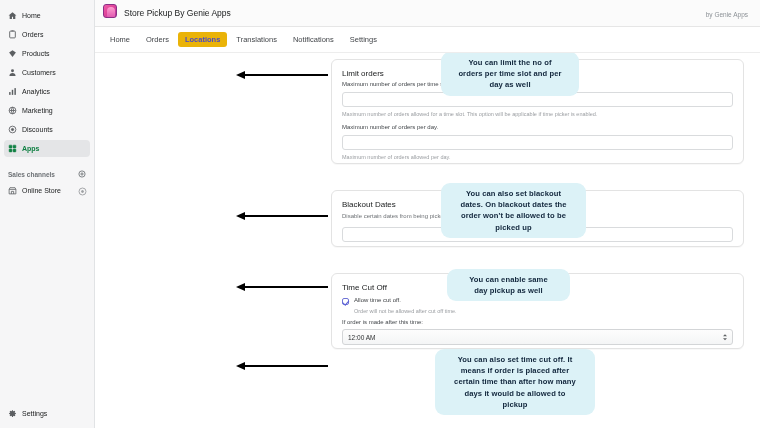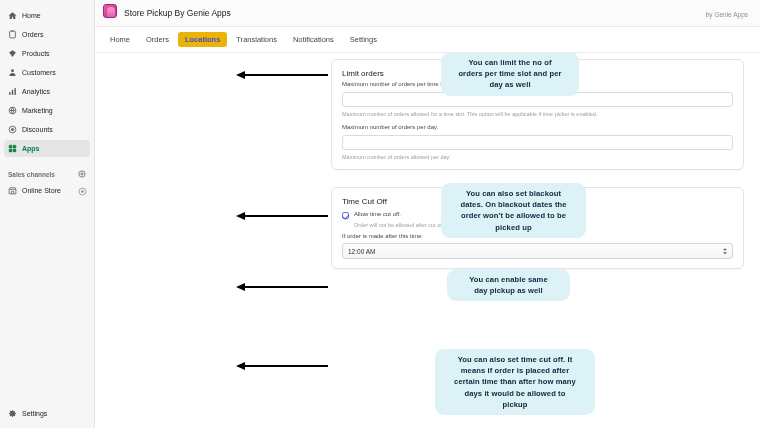--- a/index.html
+++ b/index.html
@@ -103,22 +103,22 @@
   .cards {
     position: absolute;
     left: 236px; top: 6px;
     width: 413px;
   }
   .card {
     background: #fff;
     border: 1px solid #e3e3e3;
     border-radius: 6px;
     box-shadow: 0 1px 1px rgba(0,0,0,0.03);
-    padding: 9px 10px 9px 10px;
-    margin-bottom: 17px;
+    padding: 9px 10px 3px 10px;
+    margin-bottom: 26px;
   }
   .card-title { font-size: 8px; color: #202223; margin-bottom: 3px; }
   .sub { font-size: 6px; color: #6d7175; line-height: 1.5; }
   .field-label { font-size: 6px; color: #42464a; margin-bottom: 3px; }
   .text-input {
     width: 100%; height: 15px;
     border: 1px solid #d9dbdd;
     border-radius: 3px;
     background: #fff;
   }
@@ -341,20 +341,26 @@
           <div class="card-title">Limit orders</div>
           <div class="field-label">Maximum number of orders per time slot.</div>
           <input class="text-input" type="text" value="" style="">
           <div class="help">Maximum number of orders allowed for a time slot. This option will be applicable if time picker is enabled.</div>
           <div class="gap"></div>
           <div class="field-label">Maximum number of orders per day.</div>
           <input class="text-input" type="text" value="" style="">
           <div class="help">Maximum number of orders allowed per day.</div>
         </div>
 
+        <div class="card">
+          <div class="card-title">Blackout Dates</div>
+          <div class="sub">Disable certain dates from being picked up</div>
+          <div style="height:4px"></div>
+          <input class="text-input" type="text" value="" style="">
+        </div>
 
 
         <div class="card">
           <div class="card-title">Time Cut Off</div>
           <div class="check-row">
             <span class="cb checked"></span>
             <span class="check-label">Allow time cut off.</span>
           </div>
           <div class="check-help">Order will not be allowed after cut off time.</div>
           <div style="height:5px"></div>

